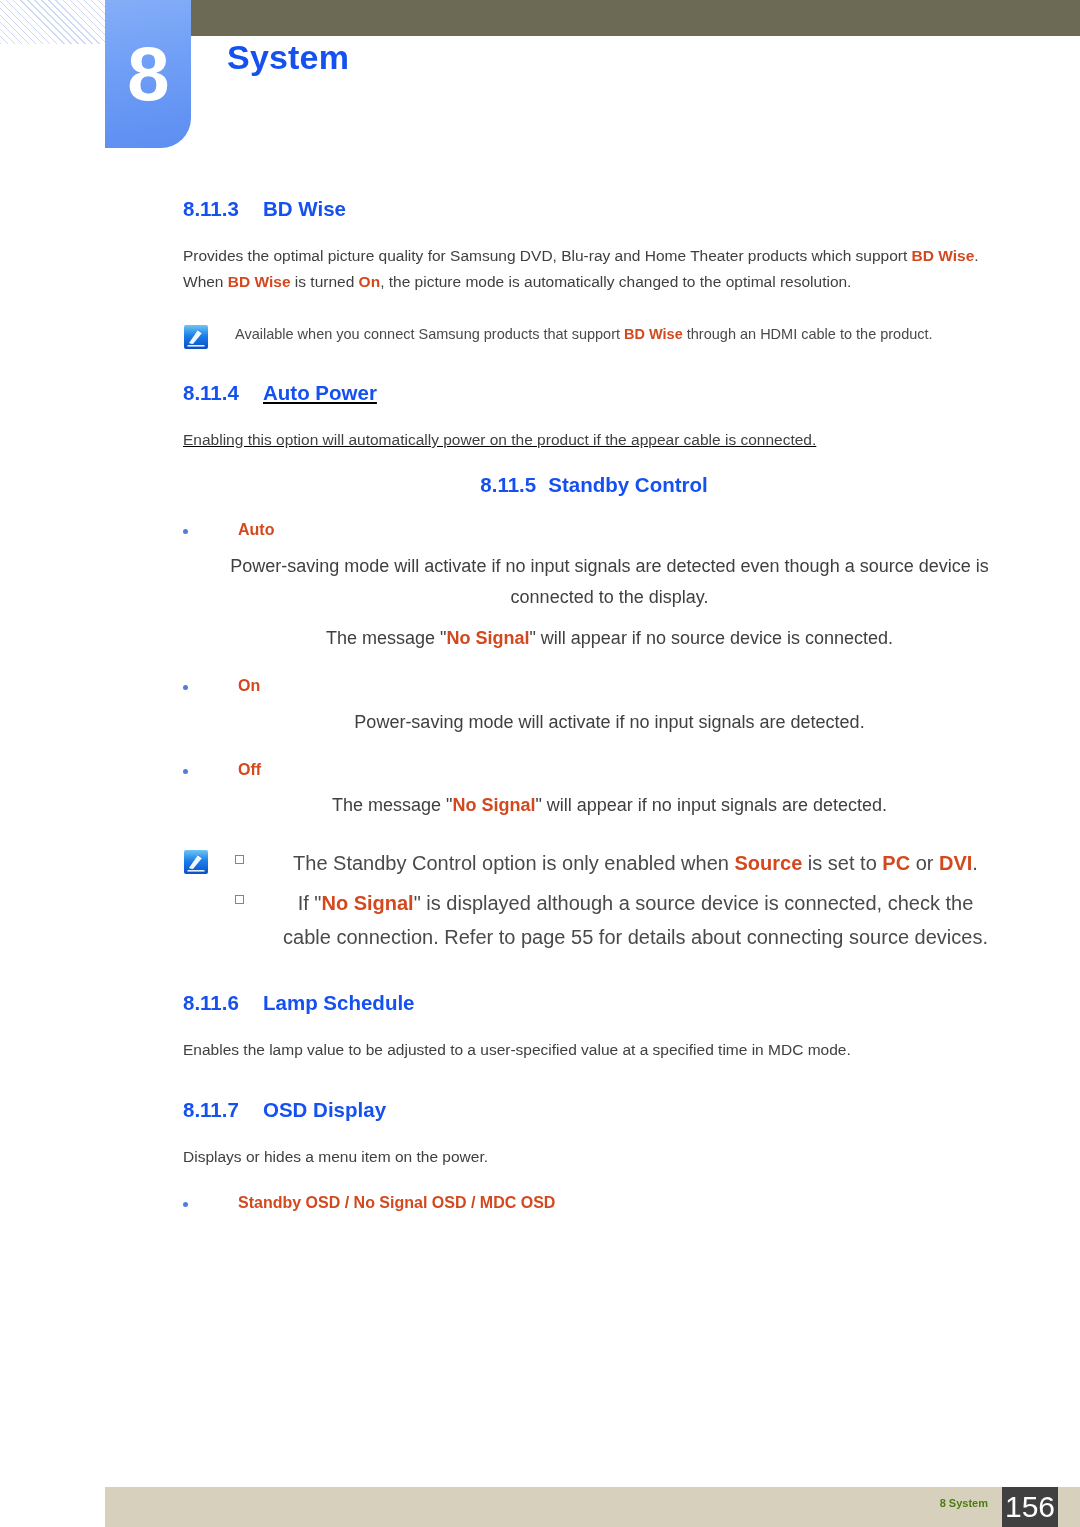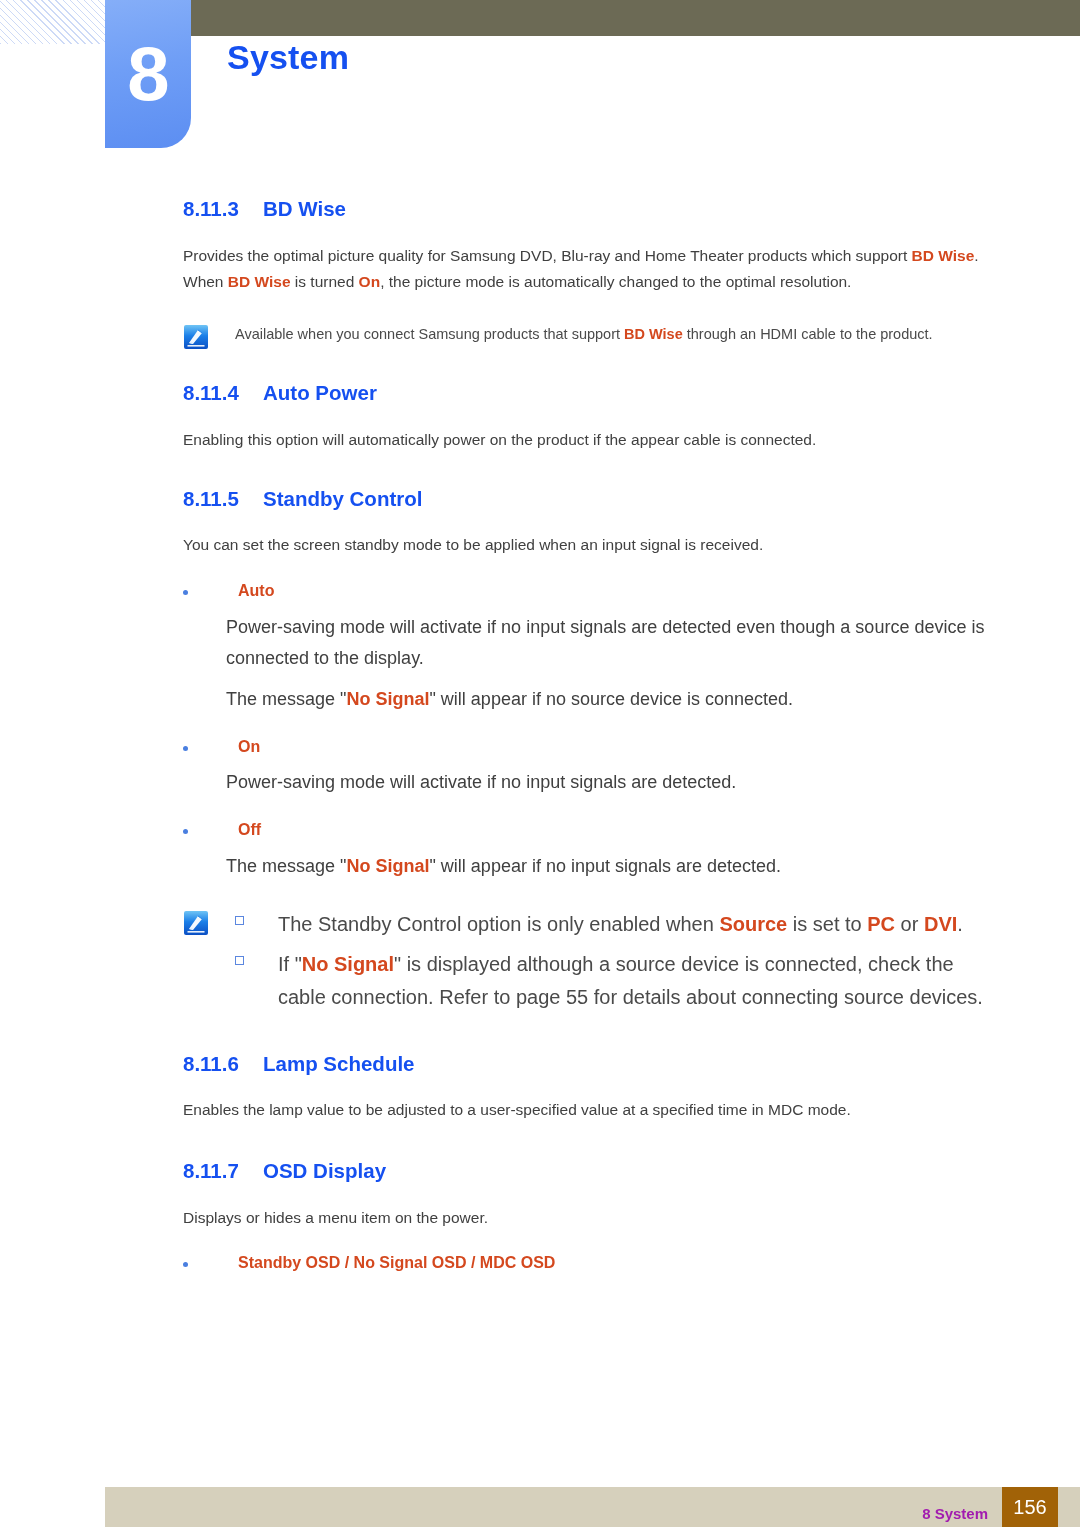--- a/index.html
+++ b/index.html
@@ -103,26 +103,26 @@
     font-size:18px;color:#404040;line-height:1.72;margin:0 0 10px 0;
   }
 
   
   .footer-bar{
     position:absolute;left:105px;top:1487px;right:0;height:40px;
     background:#d6d0bc;
   }
   .footer-label{
     position:absolute;right:92px;top:1497px;
-    font-size:15px;font-weight:bold;color:#a21caf;margin-top:8px;
+    font-size:11px;font-weight:bold;color:#4d7c0f;
   }
   .footer-page{
     position:absolute;right:22px;top:1487px;
-    width:56px;height:40px;background:#a16207;
-    color:#ffffff;font-size:20px;font-weight:normal;
+    width:56px;height:40px;background:#404040;
+    color:#ffffff;font-size:30px;font-weight:normal;
     display:flex;align-items:center;justify-content:center;
   }
 </style>
 </head>
 <body>
 
 <div class="page">
 
   <div class="hatch"></div>
 
@@ -154,27 +154,26 @@
                 <path d="M6 19 L10 20 L9.2 17.4 Z" fill="#dfefff"></path>
                 <path d="M15 6 L19 9" stroke="#1b7fe8" stroke-width="0.9" fill="none"></path>
                 <rect x="4.5" y="21" width="17" height="1.6" fill="#ffffff" opacity="0.9"></rect>
               </svg>
             </div>
             <div class="note-body">
               <p>Available when you connect Samsung products that support <span class="em">BD Wise</span> through an HDMI cable to the product.</p>
             </div>
           </div>
         </div>
-        <div style="margin-bottom: 32px;">
+        <div style="margin-bottom: 18px; text-decoration: underline;">
           <h2 class="sec"><span class="num">8.11.4</span><span>Auto Power</span></h2>
           <p class="body">Enabling this option will automatically power on the product if the appear cable is connected.</p>
         </div>
-        <div style="margin-bottom: 18px;">
+        <div style="margin-bottom: 18px; text-align: center;">
           <h2 class="sec"><span class="num">8.11.5</span><span>Standby Control</span></h2>
-          <p class="body">You can set the screen standby mode to be applied when an input signal is received.</p>
           <div class="bullet">
             <span class="dot"></span>
             <span class="label">Auto</span>
           </div>
           <div class="indent">
             <p>Power-saving mode will activate if no input signals are detected even though a source device is connected to the display.</p>
             <p>The message "<span class="em">No Signal</span>" will appear if no source device is connected.</p>
           </div>
           <div class="bullet">
             <span class="dot"></span>

